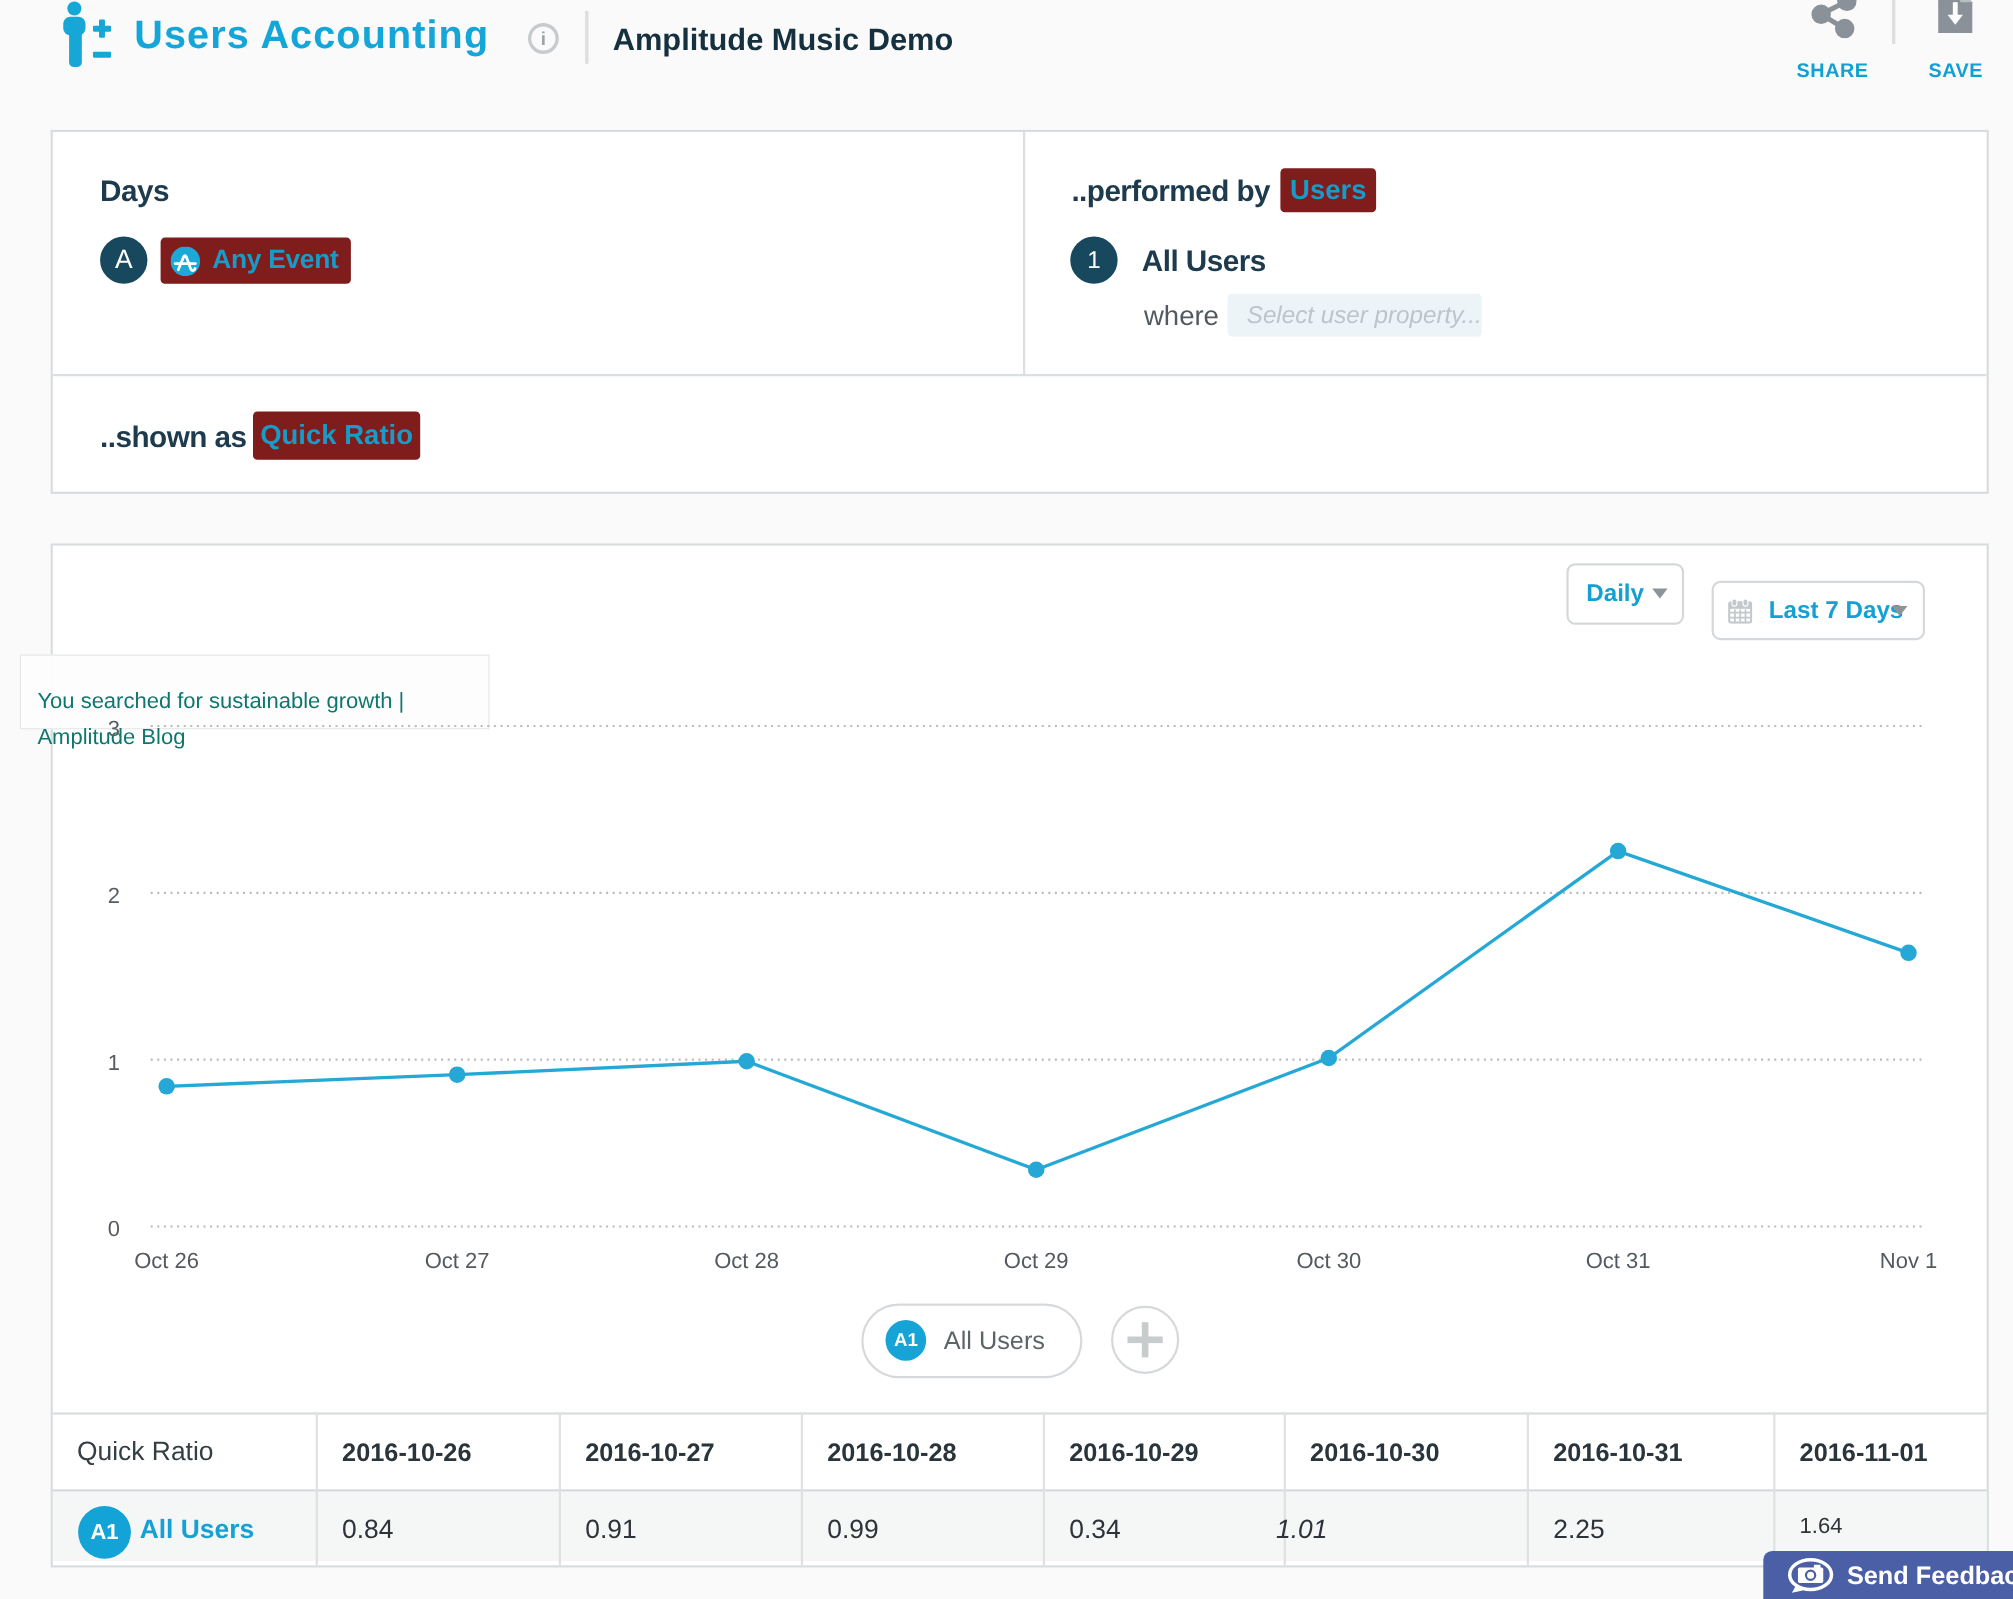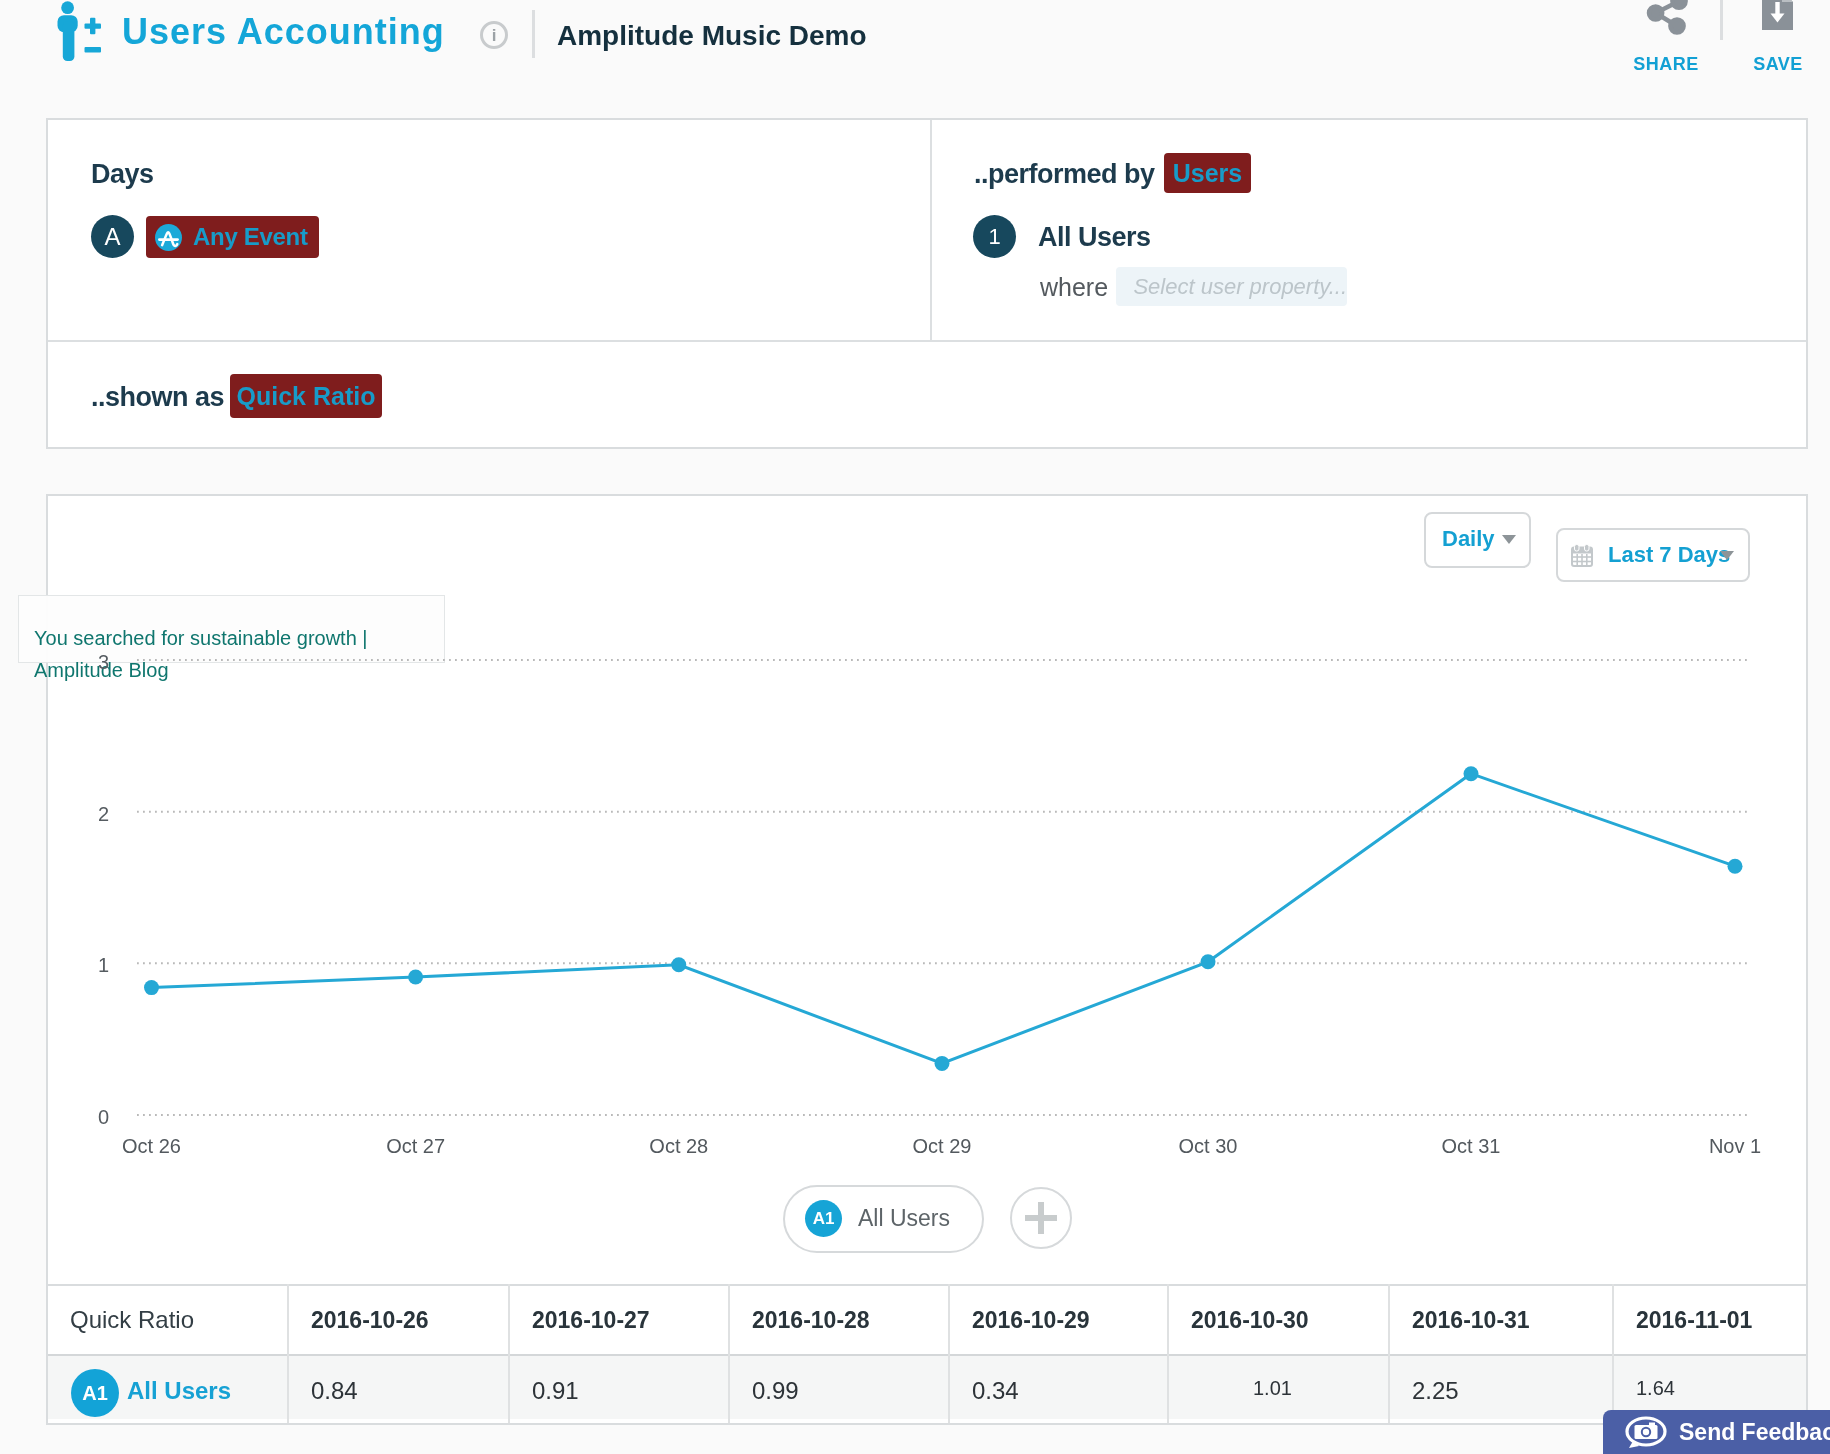--- a/index.html
+++ b/index.html
@@ -165,21 +165,21 @@
   <div class="abs" style="left:1143px; top:811px; font-size:23px; font-weight:700; color:#29343b;">2016-10-30</div>
   <div class="abs" style="left:1364px; top:811px; font-size:23px; font-weight:700; color:#29343b;">2016-10-31</div>
   <div class="abs" style="left:1588px; top:811px; font-size:23px; font-weight:700; color:#29343b;">2016-11-01</div>
 
   <div class="abs" style="left:23px; top:873px; width:48px; height:48px; border-radius:50%; background:#13a3d7; color:#fff; font-size:20px; font-weight:700; text-align:center; line-height:48px;">A1</div>
   <div class="abs" style="left:79px; top:881px; font-size:24px; font-weight:700; color:#16a1d4;">All Users</div>
   <div class="abs" style="left:263px; top:881px; font-size:24px; color:#2d3338;">0.84</div>
   <div class="abs" style="left:484px; top:881px; font-size:24px; color:#2d3338;">0.91</div>
   <div class="abs" style="left:704px; top:881px; font-size:24px; color:#2d3338;">0.99</div>
   <div class="abs" style="left:924px; top:881px; font-size:24px; color:#2d3338;">0.34</div>
-  <div class="abs" style="left:1205px; top:881px; font-size:20px; color:#2d3338;">1.01</div>
+  <div class="abs" style="left:1112px; top:881px; font-size:24px; color:#2d3338;font-style:italic;">1.01</div>
   <div class="abs" style="left:1364px; top:881px; font-size:24px; color:#2d3338;">2.25</div>
   <div class="abs" style="left:1588px; top:881px; font-size:20px; color:#2d3338;">1.64</div>
 </div>
 
 <div class="abs" style="left:18px; top:595px; width:427px; height:68px; background:rgba(253,253,253,0.96); border:1px solid #e3e6e7; z-index:1;">
   <div style="padding:4px 0 0 15px; font-size:20px; line-height:32px; color:#0f766e;margin-top:22px;">You searched for sustainable growth |<br>Amplitude Blog</div>
 </div>
 
 <div class="abs" style="left:1603px; top:1410px; width:227px; height:44px; background:#4b5fa6; border-top-left-radius:8px; z-index:6;">
   <svg class="abs" style="left:20px; top:6px;" width="48" height="34" viewBox="0 0 48 34">

